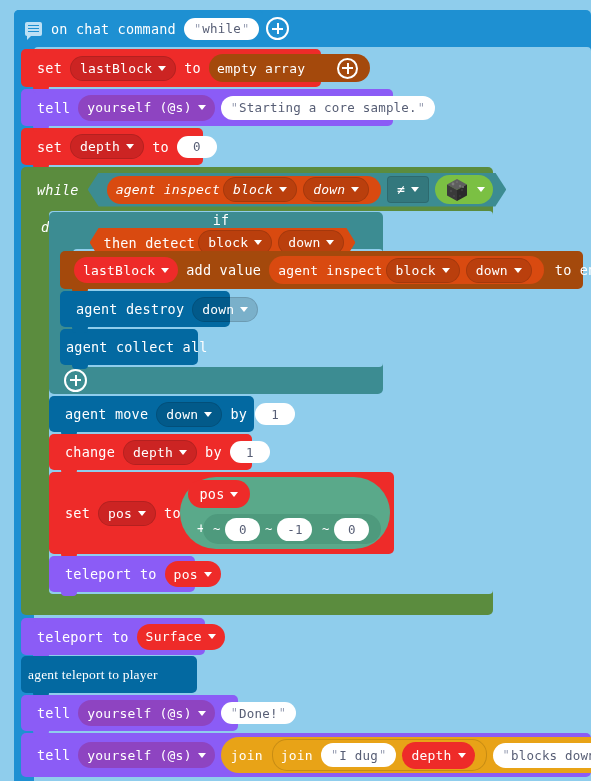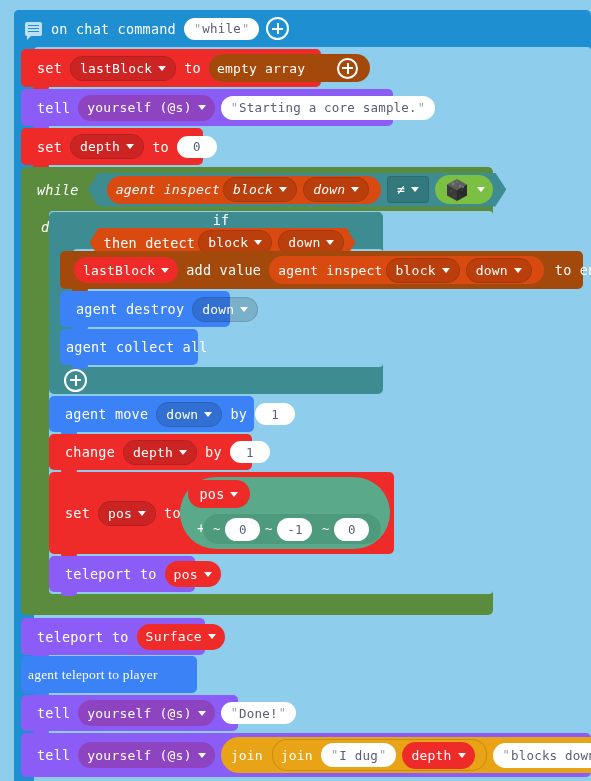--- a/index.html
+++ b/index.html
@@ -22,21 +22,21 @@
   
   .notch:before{content:"";position:absolute;left:12px;top:0;width:16px;height:4px;
        background:inherit;border-radius:0 0 4px 4px;}
   .nub:after{content:"";position:absolute;left:12px;bottom:-4px;width:16px;height:4px;
        background:inherit;border-radius:0 0 4px 4px;}
 
   
   .c-event   {background:#1E90D2;}
   .c-var     {background:#EE2B29;}
   .c-array   {background:#A4490C;}
-  .c-agent   {background:#3b82f6;}
+  .c-agent   {background:#0369a1;}
   .c-loop    {background:#5B8C3E;font-style:italic;}
   .c-logic   {background:#3C8C92;}
   .c-player  {background:#8b5cf6;}
   .c-pos     {background:#5AA98A;}
   .c-posdk   {background:#4E9A7D;}
 
   
   .pill{display:inline-flex;align-items:center;justify-content:center;
         border-radius:999px;padding:0 9px;height:23px;font-size:13px;color:#fff;
         margin:0 3px;}

